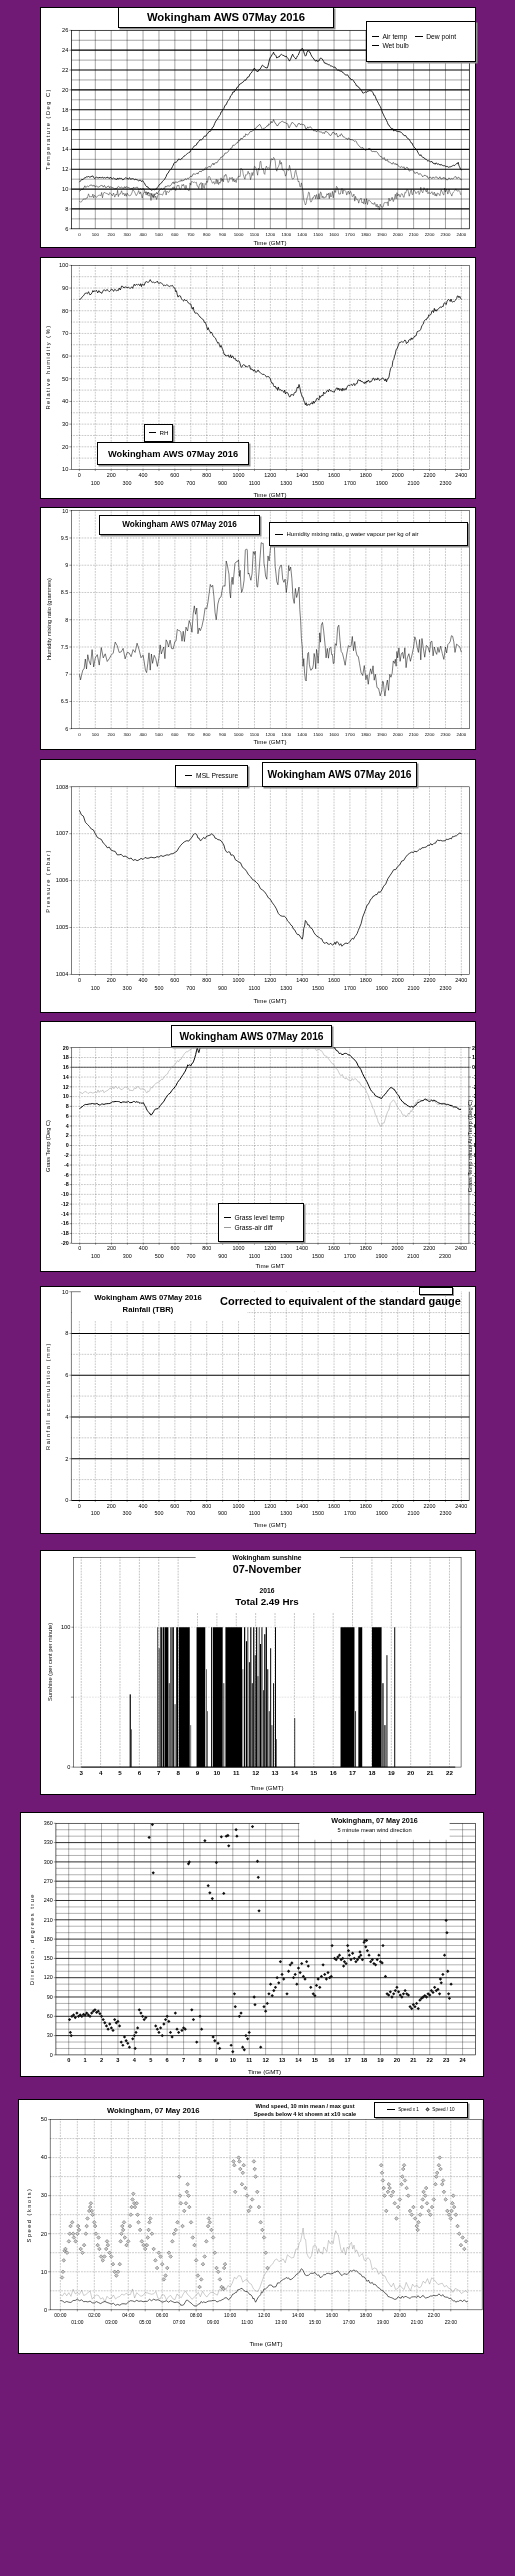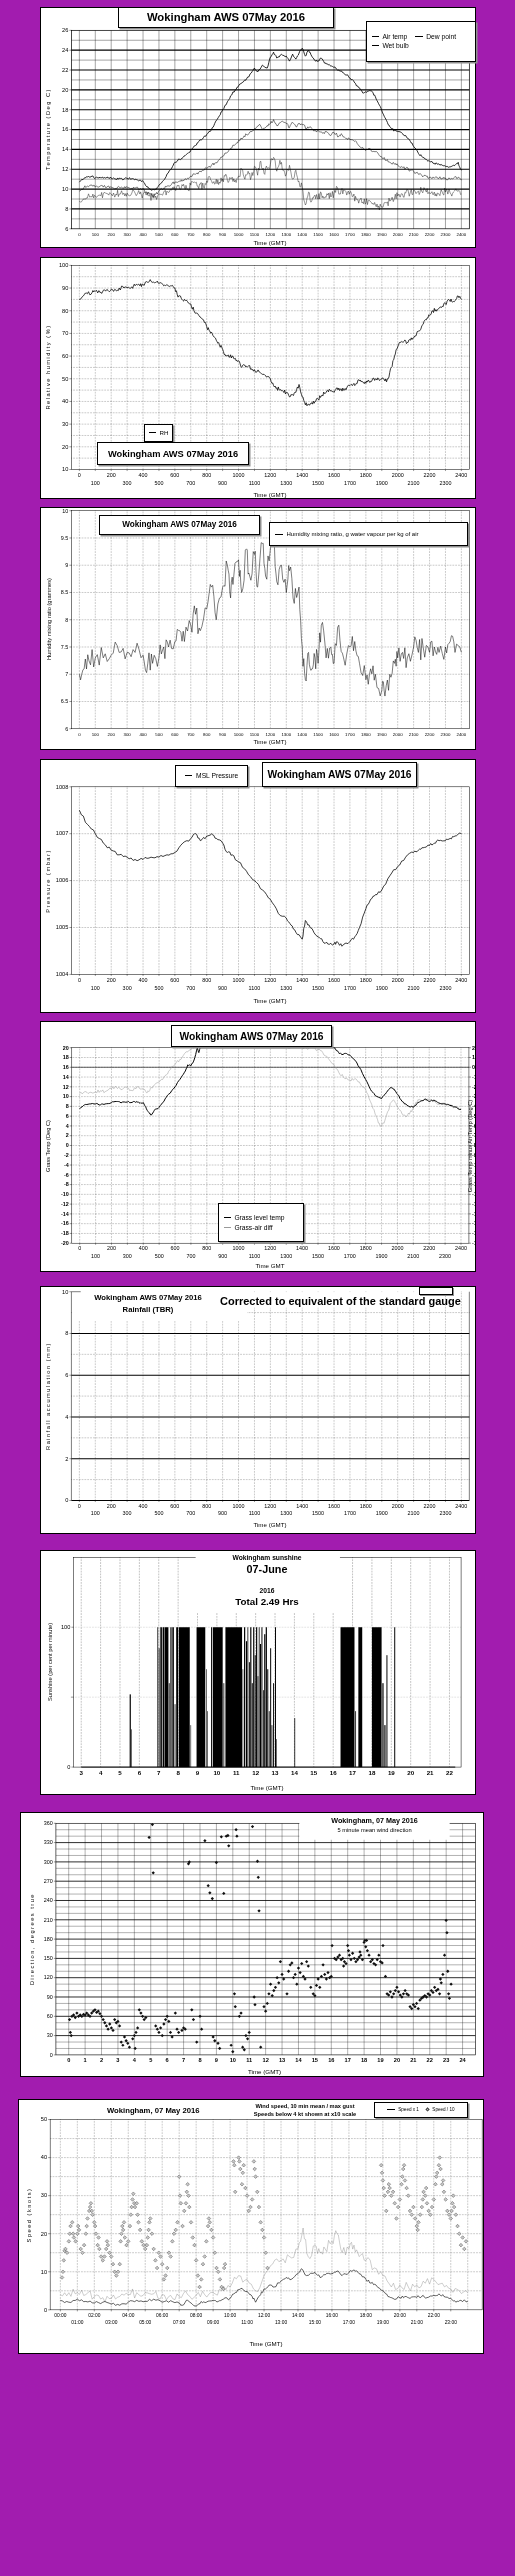--- a/index.html
+++ b/index.html
@@ -1,17 +1,17 @@
 <!DOCTYPE html>
 <html style="font-size:8.2px"><head>
 <meta charset="utf-8">
 <style>
   *{margin:0;padding:0;box-sizing:border-box}
   body{background:#fff}
-  .page{position:relative;width:515px;height:2576px;background:#a21caf;
+  .page{position:relative;width:515px;height:2576px;background:#701a75;
         font-family:"Liberation Sans",sans-serif;color:#000;overflow:hidden}
   .panel{position:absolute;border:1px solid #000;background:#fff}
   .panel svg{position:absolute;left:0;top:0}
   svg text{font-family:"Liberation Sans",sans-serif;fill:#000}
   .ov{position:absolute;white-space:nowrap}
   .ctr{transform:translateX(-50%);text-align:center}
   .b{font-weight:bold}
   .ylab{position:absolute;white-space:nowrap;transform:translate(-50%,-50%) rotate(-90deg);
         font-size:5.7px}
   .ls{letter-spacing:1.5px}
@@ -898,21 +898,21 @@
         <text x="529.24" y="435" font-size="12" text-anchor="middle" font-weight="bold">15</text>
         <text x="566.84" y="435" font-size="12" text-anchor="middle" font-weight="bold">16</text>
         <text x="604.4399999999999" y="435" font-size="12" text-anchor="middle" font-weight="bold">17</text>
         <text x="642.04" y="435" font-size="12" text-anchor="middle" font-weight="bold">18</text>
         <text x="679.64" y="435" font-size="12" text-anchor="middle" font-weight="bold">19</text>
         <text x="717.2399999999999" y="435" font-size="12" text-anchor="middle" font-weight="bold">20</text>
         <text x="754.8399999999999" y="435" font-size="12" text-anchor="middle" font-weight="bold">21</text>
         <text x="792.4399999999999" y="435" font-size="12" text-anchor="middle" font-weight="bold">22</text>
       </svg>
     <div class="ov ctr b" style="left:226px;top:3.1px;font-size:6.7px">Wokingham sunshine</div>
-    <div class="ov ctr b" style="left:226px;top:12.4px;font-size:10.8px">07-June</div>
+    <div class="ov ctr b" style="left:226px;top:12.4px;font-size:10.8px">07-November</div>
     <div class="ov ctr b" style="left:226px;top:36px;font-size:6.7px">2016</div>
     <div class="ov ctr b" style="left:226px;top:45px;font-size:9.8px">Total 2.49 Hrs</div>
     <div class="ylab" style="left:8.8px;top:111px">Sunshine (per cent per minute)</div>
     <div class="xlab" style="left:226px;top:233px">Time (GMT)</div>
   </div>
 
   <div class="panel" id="p-wdir" style="left:19.6px;top:1812px;width:464px;height:265px">
     <svg width="462" height="263" viewBox="0 0 896 511">
         <line x1="91.87089201877934" y1="20" x2="91.87089201877934" y2="470" stroke="#000" stroke-width="0.6"></line>
         <line x1="123.75665101721438" y1="20" x2="123.75665101721438" y2="470" stroke="#000" stroke-width="0.6"></line>

